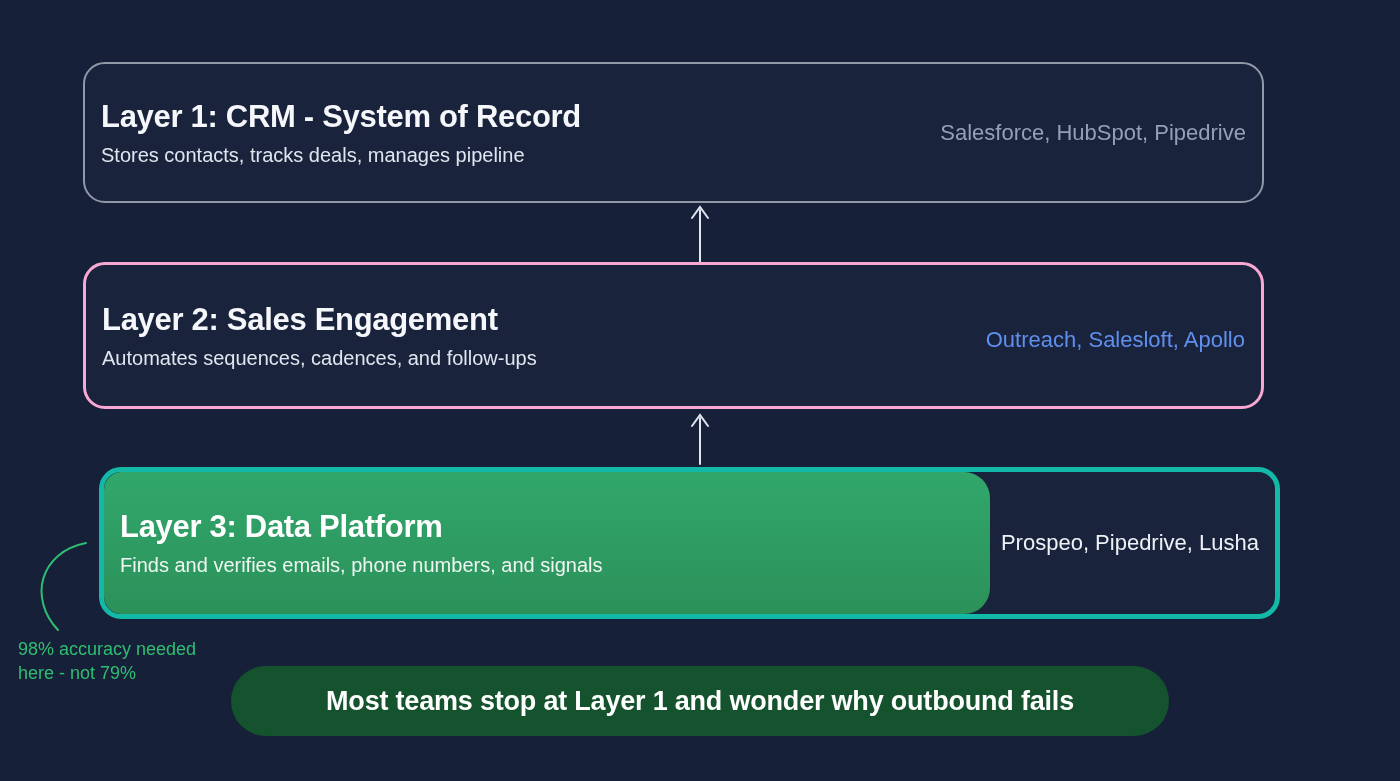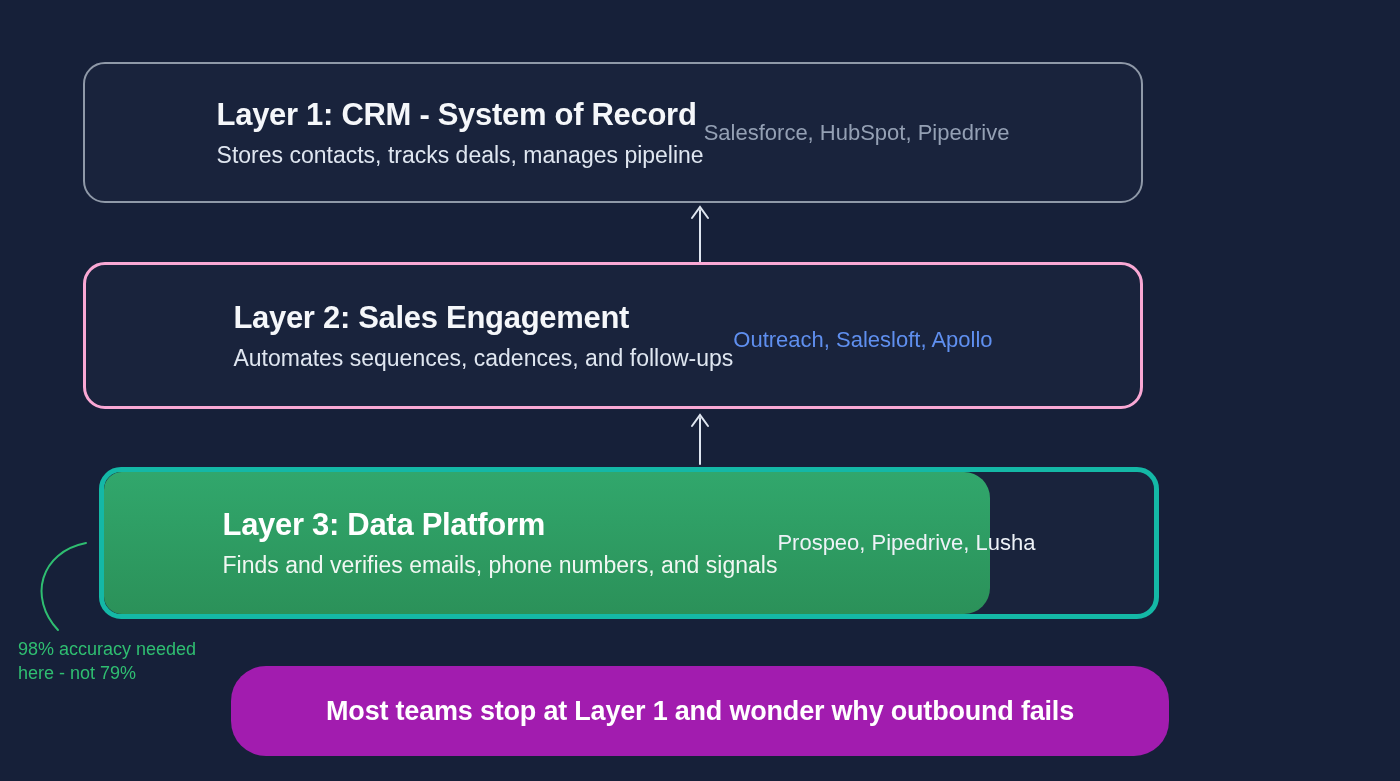--- a/index.html
+++ b/index.html
@@ -7,25 +7,25 @@
     position:relative;
     width:1400px;height:781px;
     background:#162039;
     overflow:hidden;
     font-family:"Liberation Sans", sans-serif;
   }
   .overlay{position:absolute;inset:0;width:1400px;height:781px;pointer-events:none;}
   .layer{
     position:absolute;
     left:83px;
-    width:1060px;
+    width:1181px;
     box-sizing:border-box;
     display:flex;
     align-items:center;
-    justify-content:center;
+    justify-content:space-between;
     padding:0 16px;
     border-radius:22px;
     background:rgba(255,255,255,0.015);
   }
   .layer1{top:62px;height:141px;border:2.5px solid #8f99a8;}
   .layer2{top:262px;height:147px;border:3px solid #f9a8d4;}
   .layer3{top:467px;height:152px;border:5px solid #14b8a6;margin-left:16px;}
   .green-fill{
     position:absolute;
     top:0;left:0;bottom:0;
@@ -36,21 +36,21 @@
   }
   .layer-text{position:relative;z-index:1;}
   .layer-title{
     font-size:31px;
     font-weight:700;
     color:#f5f7fa;
     letter-spacing:-0.3px;
     margin-bottom:9px;
   }
   .layer-subtitle{
-    font-size:23px;
+    font-size:20px;
     font-weight:400;
     color:#dfe6f0;
   }
   .layer3 .layer-title{color:#ffffff;}
   .layer3 .layer-subtitle{color:#f0f7f2;}
   .layer-vendors{
     position:relative;z-index:1;
     font-size:22px;
     white-space:nowrap;
     text-align:right;
@@ -62,22 +62,22 @@
     position:absolute;
     left:18px;top:637px;width:240px;
     text-align:left;
     font-size:18px;
     line-height:1.35;
     color:#2fbe71;
   }
   .banner{
     position:absolute;
     left:231px;top:666px;
-    width:938px;height:90px;
-    background:#a21caf;
+    width:938px;height:70px;
+    background:#14532d;
     border-radius:35px;
     display:flex;
     align-items:center;
     justify-content:center;
   }
   .banner span{
     font-size:27px;
     font-weight:700;
     color:#ffffff;
     letter-spacing:-0.2px;

